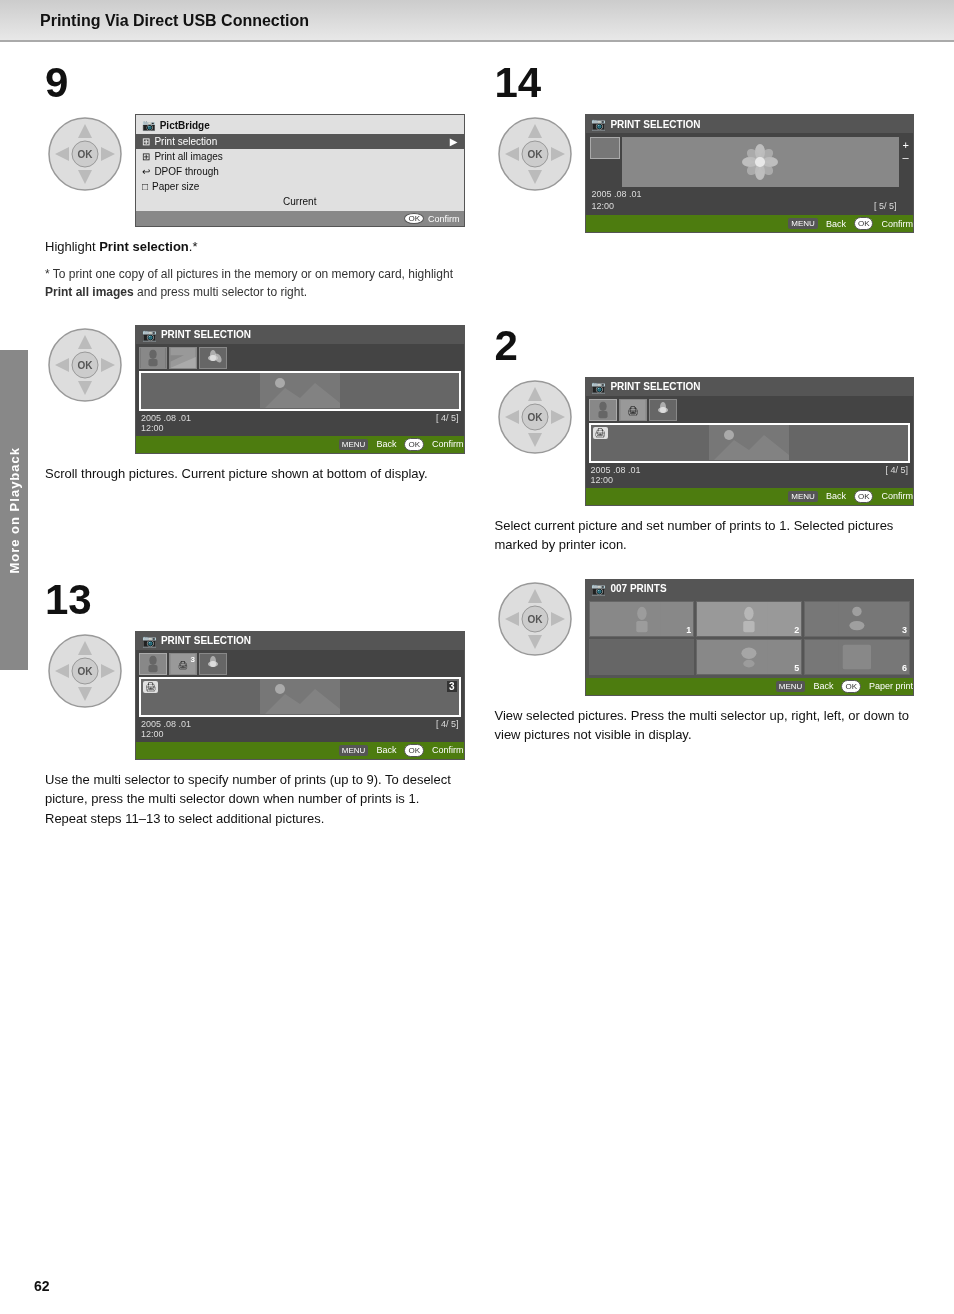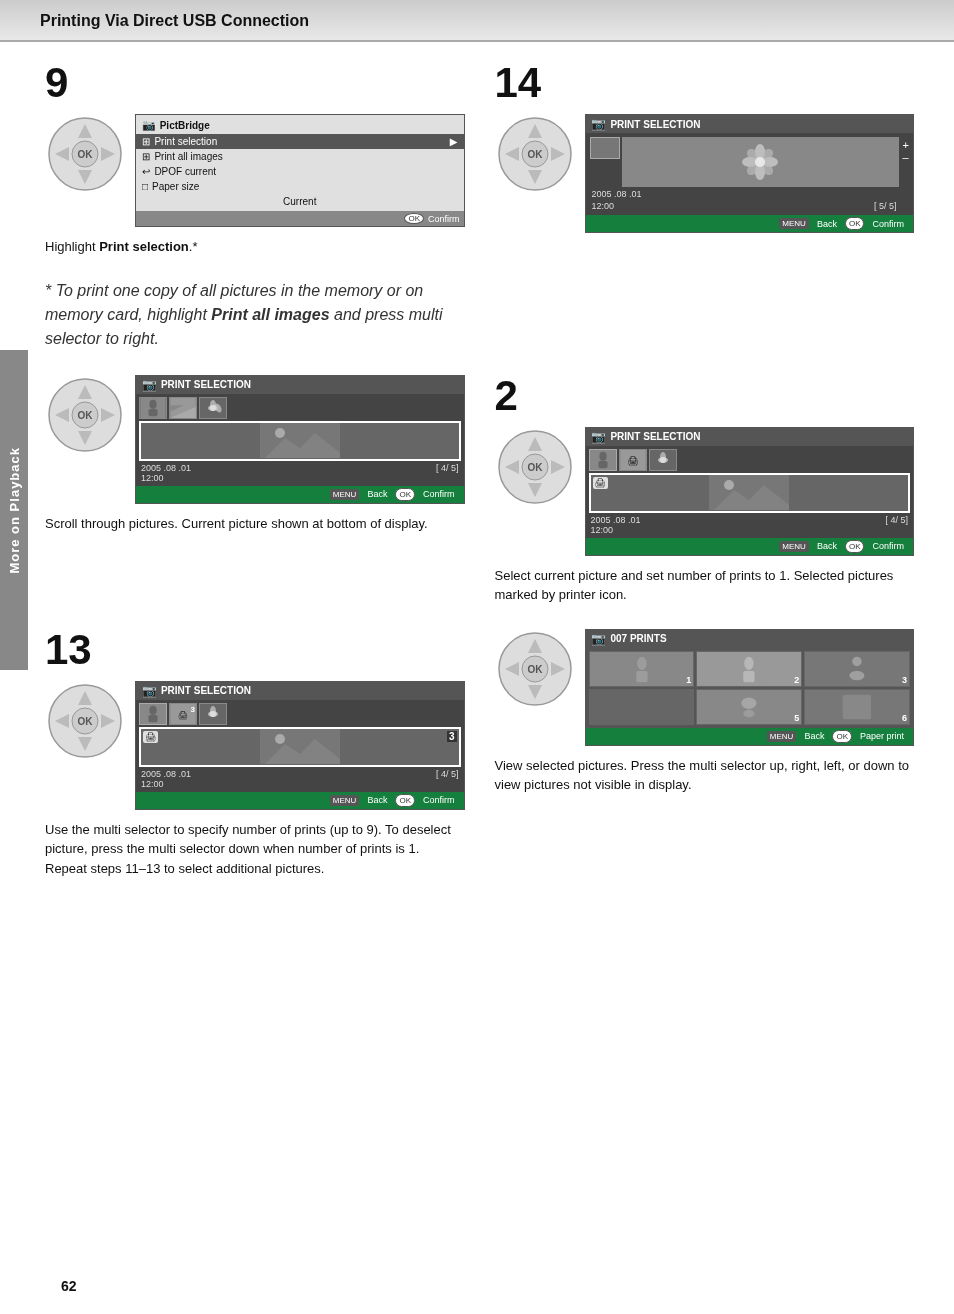--- a/index.html
+++ b/index.html
@@ -108,24 +108,24 @@
       font-weight: bold;
       padding: 2px 6px;
       display: flex;
       align-items: center;
       gap: 4px;
     }
     .screen-header .cam-icon {
       font-size: 12px;
     }
     .screen-footer {
-      background: #15803d;
+      background: #4d7c0f;
       color: #fff;
       font-size: 9px;
-      padding: 2px 9px;
+      padding: 2px 0;
       display: flex;
       justify-content: flex-end;
       gap: 8px;
       align-items: center;
     }
     .screen-footer .menu-btn {
       background: #555;
       color: #fff;
       font-size: 8px;
       padding: 1px 3px;
@@ -192,32 +192,31 @@
     .step-text {
       font-size: 13px;
       line-height: 1.5;
       color: #111;
       margin-top: 4px;
     }
     .step-text strong {
       font-weight: bold;
     }
     .step-note {
-      font-size: 16px;
+      font-size: 12px;
       line-height: 1.5;
       color: #333;
-      margin-top: 16px;
-      font-style: italic;
+      margin-top: 2px;
     }
 
     
     .page-number {
       position: absolute;
       bottom: 20px;
-      left: 61px;
+      left: 34px;
       font-size: 14px;
       font-weight: bold;
       margin-top: 19px;
     }
 
   </style>
 </head>
 <body>
 
 <div class="side-tab">
@@ -262,21 +261,21 @@
               <span style="font-size:10px;">⊞</span>
               <span>Print selection</span>
               <span class="arrow">▶</span>
             </div>
             <div class="menu-item">
               <span style="font-size:10px;">⊞</span>
               <span>Print all images</span>
             </div>
             <div class="menu-item">
               <span style="font-size:10px;">↩</span>
-              <span>DPOF current</span>
+              <span>DPOF through</span>
             </div>
             <div class="menu-item">
               <span style="font-size:10px;">□</span>
               <span>Paper size</span>
             </div>
             <div class="menu-item" style="justify-content:center;">
               <span>Current</span>
             </div>
           </div>
           <div class="menu-footer">

